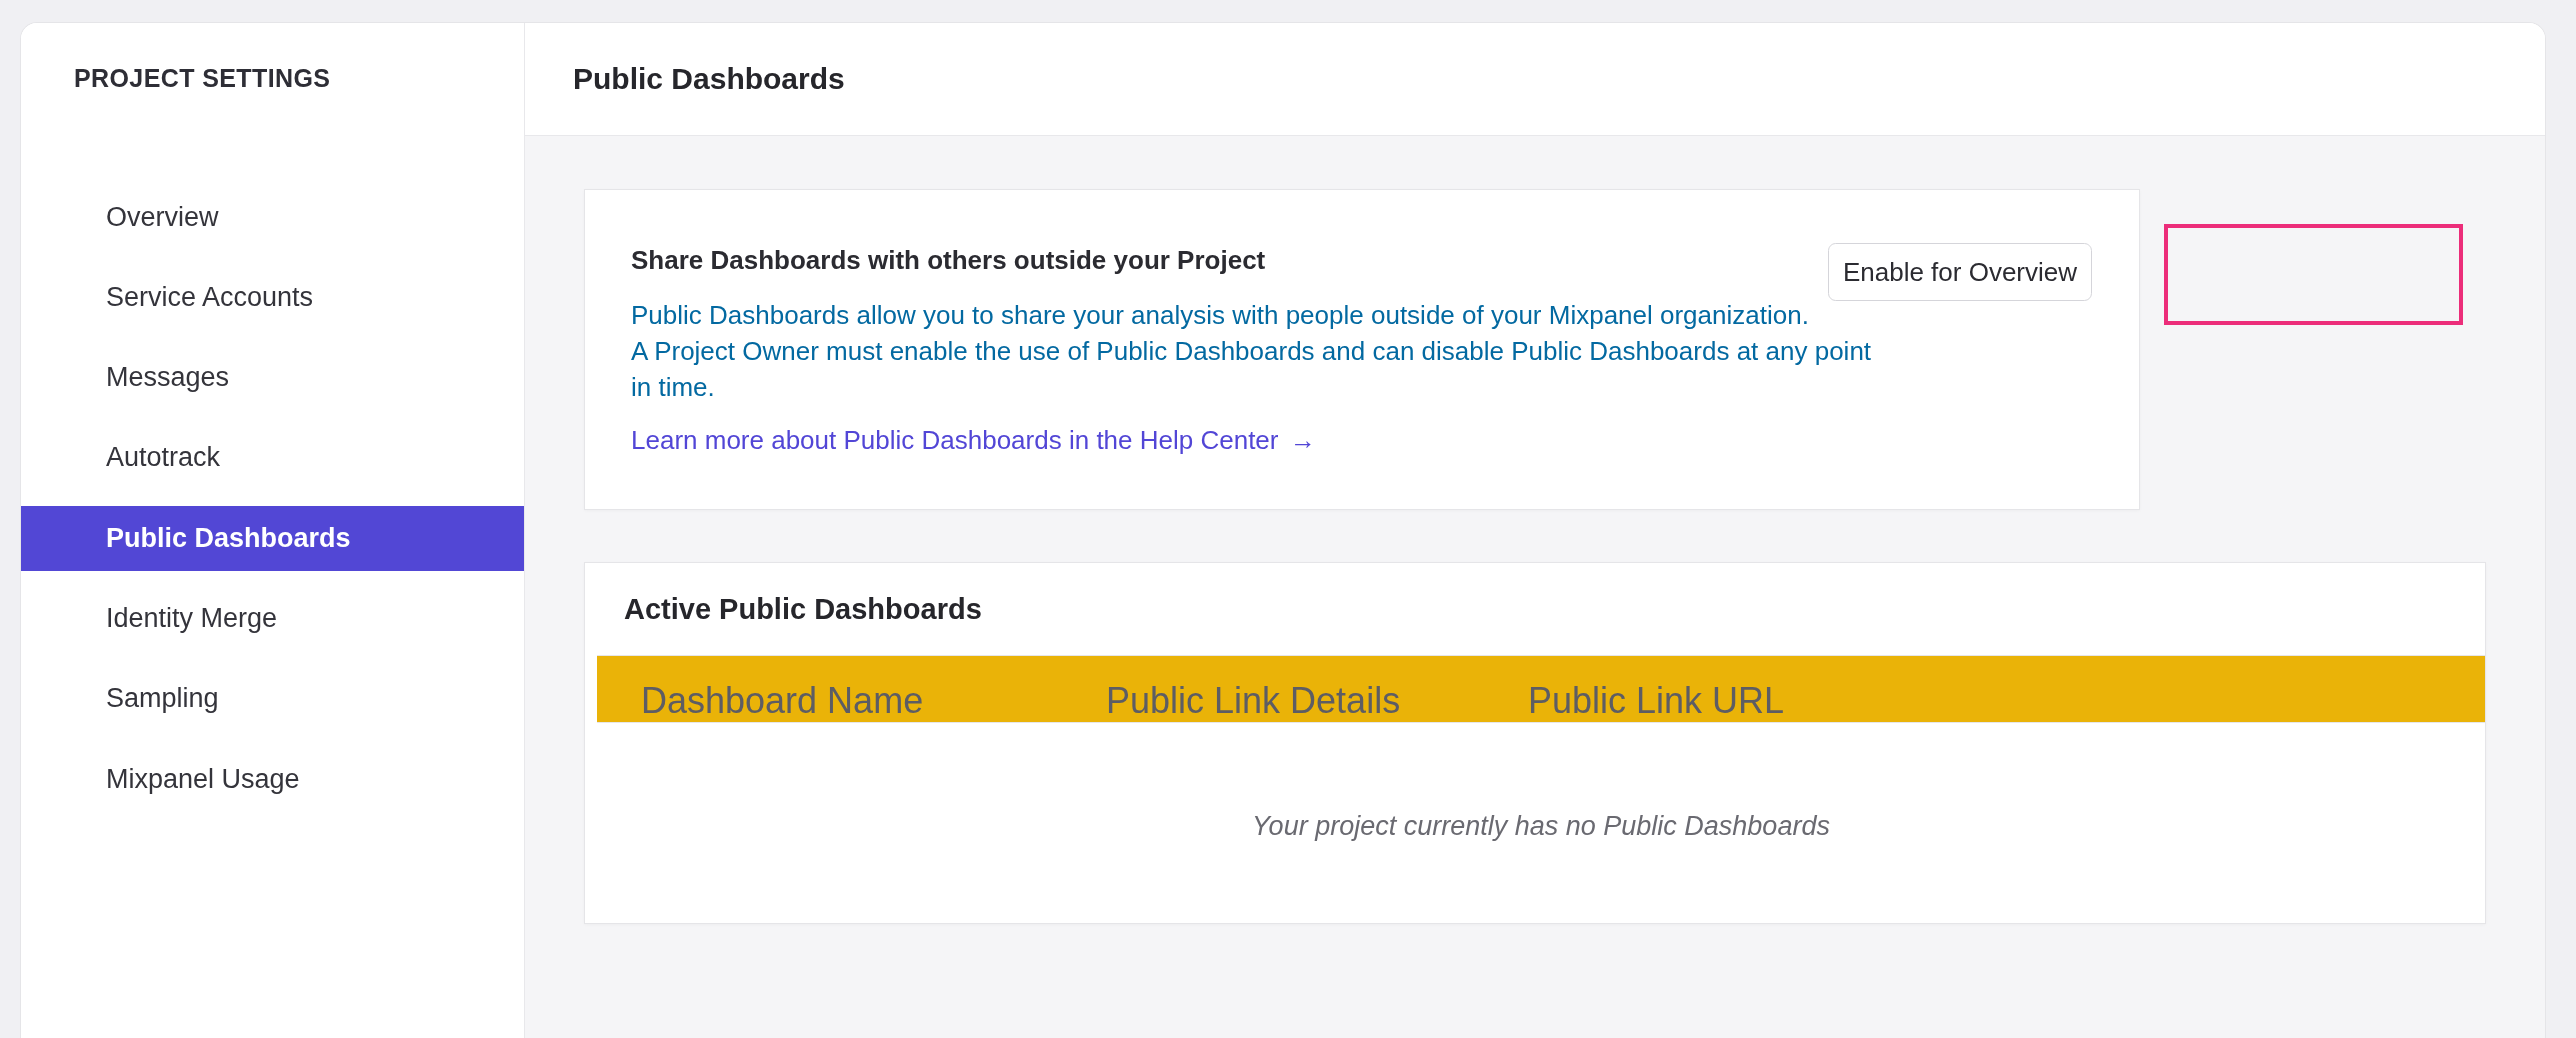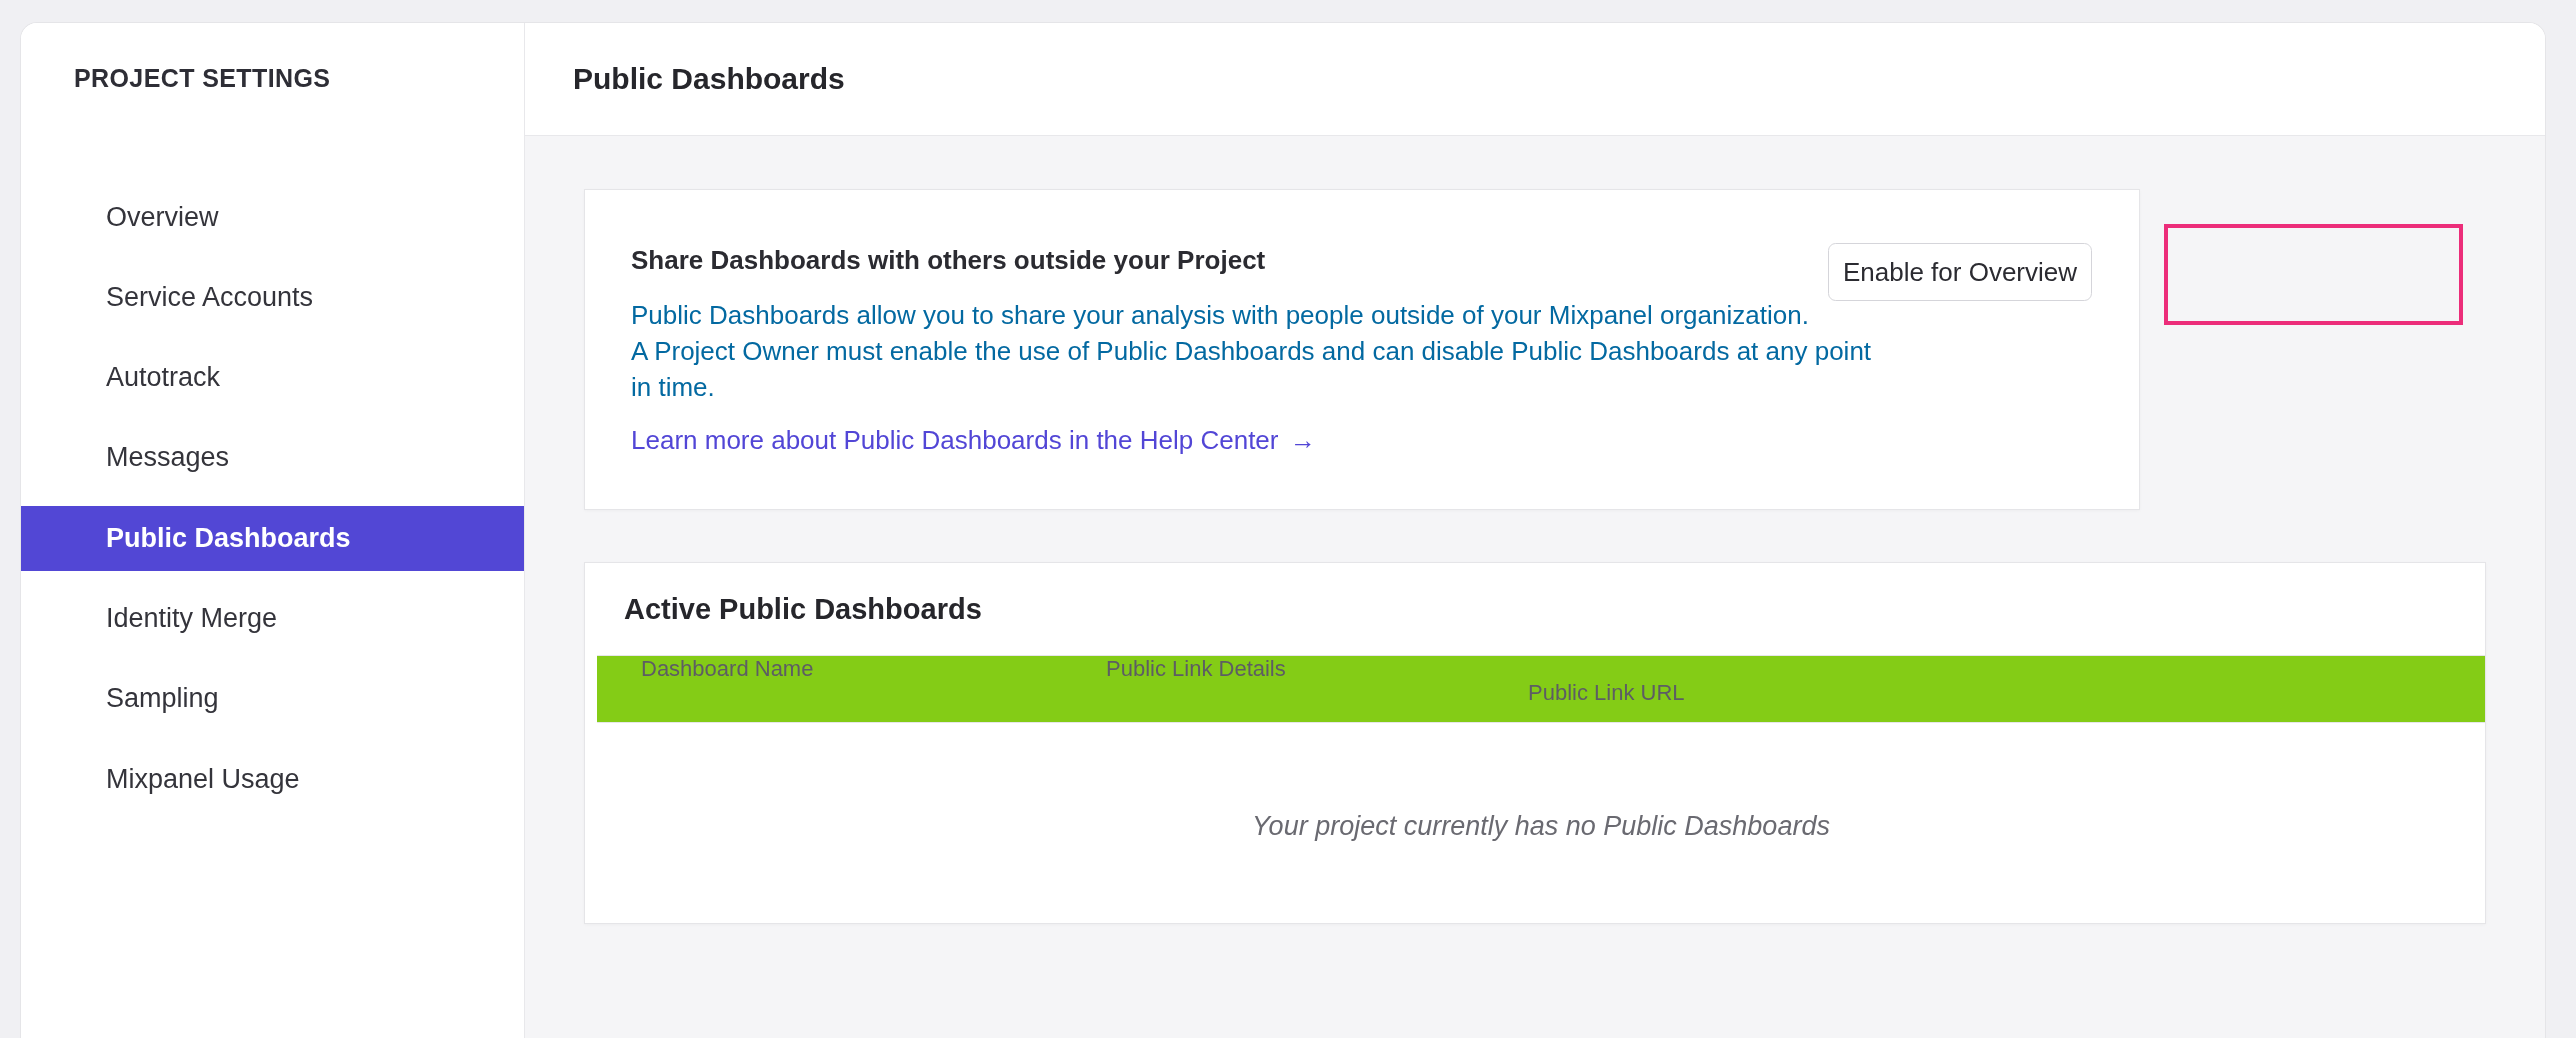--- a/index.html
+++ b/index.html
@@ -154,27 +154,27 @@
     padding-left: 27px;
   }
   .dash-card-title {
     font-size: 29px;
     font-weight: bold;
     color: #26262b;
   }
   .table-head {
     height: 68px;
     flex: 0 0 68px;
-    background: #84cc16;
+    background: #eab308;
     border-top: 1px solid #e6e6e9;
     border-bottom: 1px solid #e6e6e9;
     display: flex;
-    align-items: flex-start;
+    align-items: flex-end;
     padding-left: 44px;
-    font-size: 22px;
+    font-size: 36px;
     color: #5d5d64;
   }
   .col-1 { width: 465px; flex: 0 0 465px; }
   .col-2 { width: 422px; flex: 0 0 422px; }
   .col-3 { flex: 1 1 auto; margin-top: 24px; }
   .empty-state {
     flex: 1 1 auto;
     display: flex;
     align-items: center;
     justify-content: center;
@@ -187,22 +187,22 @@
 </head>
 <body>
 
 <div class="shell">
 
   <aside class="sidebar">
     <div class="sidebar-title">PROJECT SETTINGS</div>
     <nav class="sidebar-nav">
       <div class="nav-item">Overview</div>
       <div class="nav-item">Service Accounts</div>
+      <div class="nav-item">Messages</div>
       <div class="nav-item">Autotrack</div>
-      <div class="nav-item">Messages</div>
       <div class="nav-item selected">Public Dashboards</div>
       <div class="nav-item">Identity Merge</div>
       <div class="nav-item">Sampling</div>
       <div class="nav-item">Mixpanel Usage</div>
     </nav>
   </aside>
 
   <div class="main">
 
     <div class="main-header">

